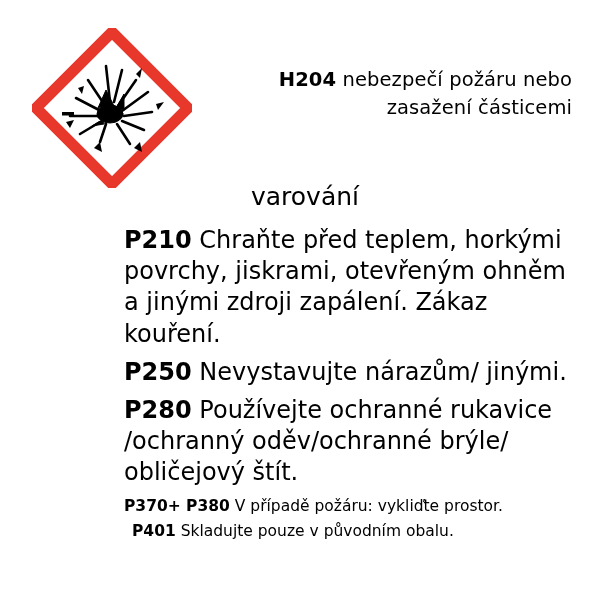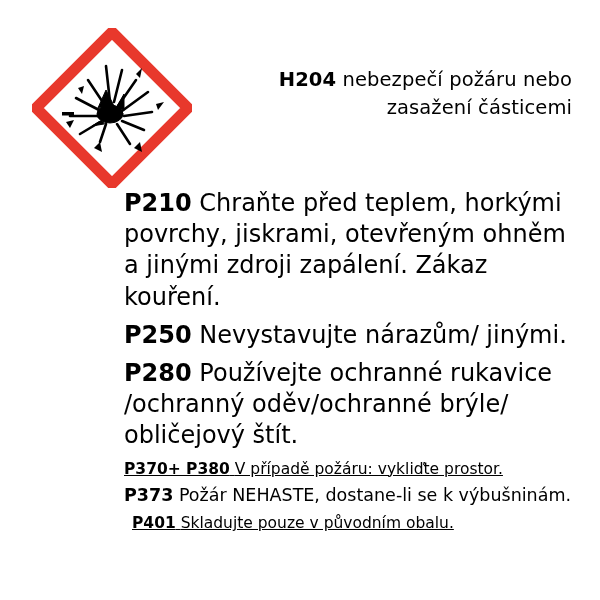--- a/index.html
+++ b/index.html
@@ -77,21 +77,21 @@
     text-indent: -0px;
   }
   .stmt .code {
     font-weight: bold;
     white-space: nowrap;
   }
   .size-lg { font-size: 24px; }
   .size-md { font-size: 17.5px; }
   .size-sm { font-size: 15.5px; }
 
-  .stmt.size-sm { margin-bottom: 5px; text-decoration: underline; }
+  .stmt.size-sm { margin-bottom: 5px; }
   .stmt.indent-1 { padding-left: 8px; }
 </style>
 </head>
 <body>
 
 <div class="label-sheet">
 
   <div class="top-block">
 
     <div class="pictogram-wrap">
@@ -135,20 +135,21 @@
       </div>
     </div>
 
     <div class="hazard-text">
       <span class="code">H204</span>
       <span>nebezpečí požáru nebo zasažení částicemi</span>
     </div>
 
   </div>
 
+  <div class="signal-word">varování</div>
 
   <div class="statements">
 
     <div class="stmt size-lg">
       <span class="code">P210</span>
       <span>Chraňte před teplem, horkými povrchy, jiskrami, otevřeným ohněm a jinými zdroji zapálení. Zákaz kouření.</span>
     </div>
 
     <div class="stmt size-lg">
       <span class="code">P250</span>
@@ -159,24 +160,20 @@
       <span class="code">P280</span>
       <span>Používejte ochranné rukavice /ochranný oděv/ochranné brýle/ obličejový štít.</span>
     </div>
 
     <div class="stmt size-sm">
       <span class="code">P370+ P380</span>
       <span>V případě požáru: vykliďte prostor.</span>
     </div>
 
 
-    <div class="stmt size-md">
-      <span class="code">P373</span>
-      <span>Požár NEHASTE, dostane-li se k výbušninám.</span>
-    </div>
 
     <div class="stmt size-sm indent-1">
       <span class="code">P401</span>
       <span>Skladujte pouze v původním obalu.</span>
     </div>
 
 
   </div>
 </div>
 

